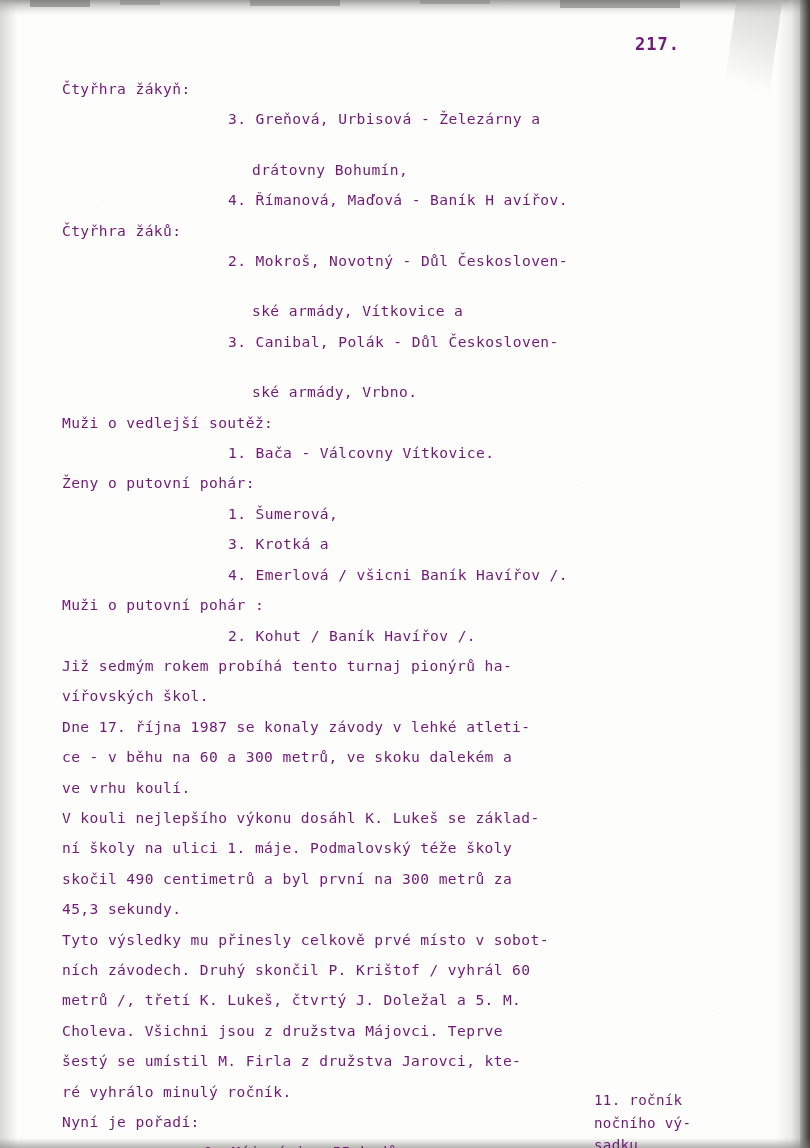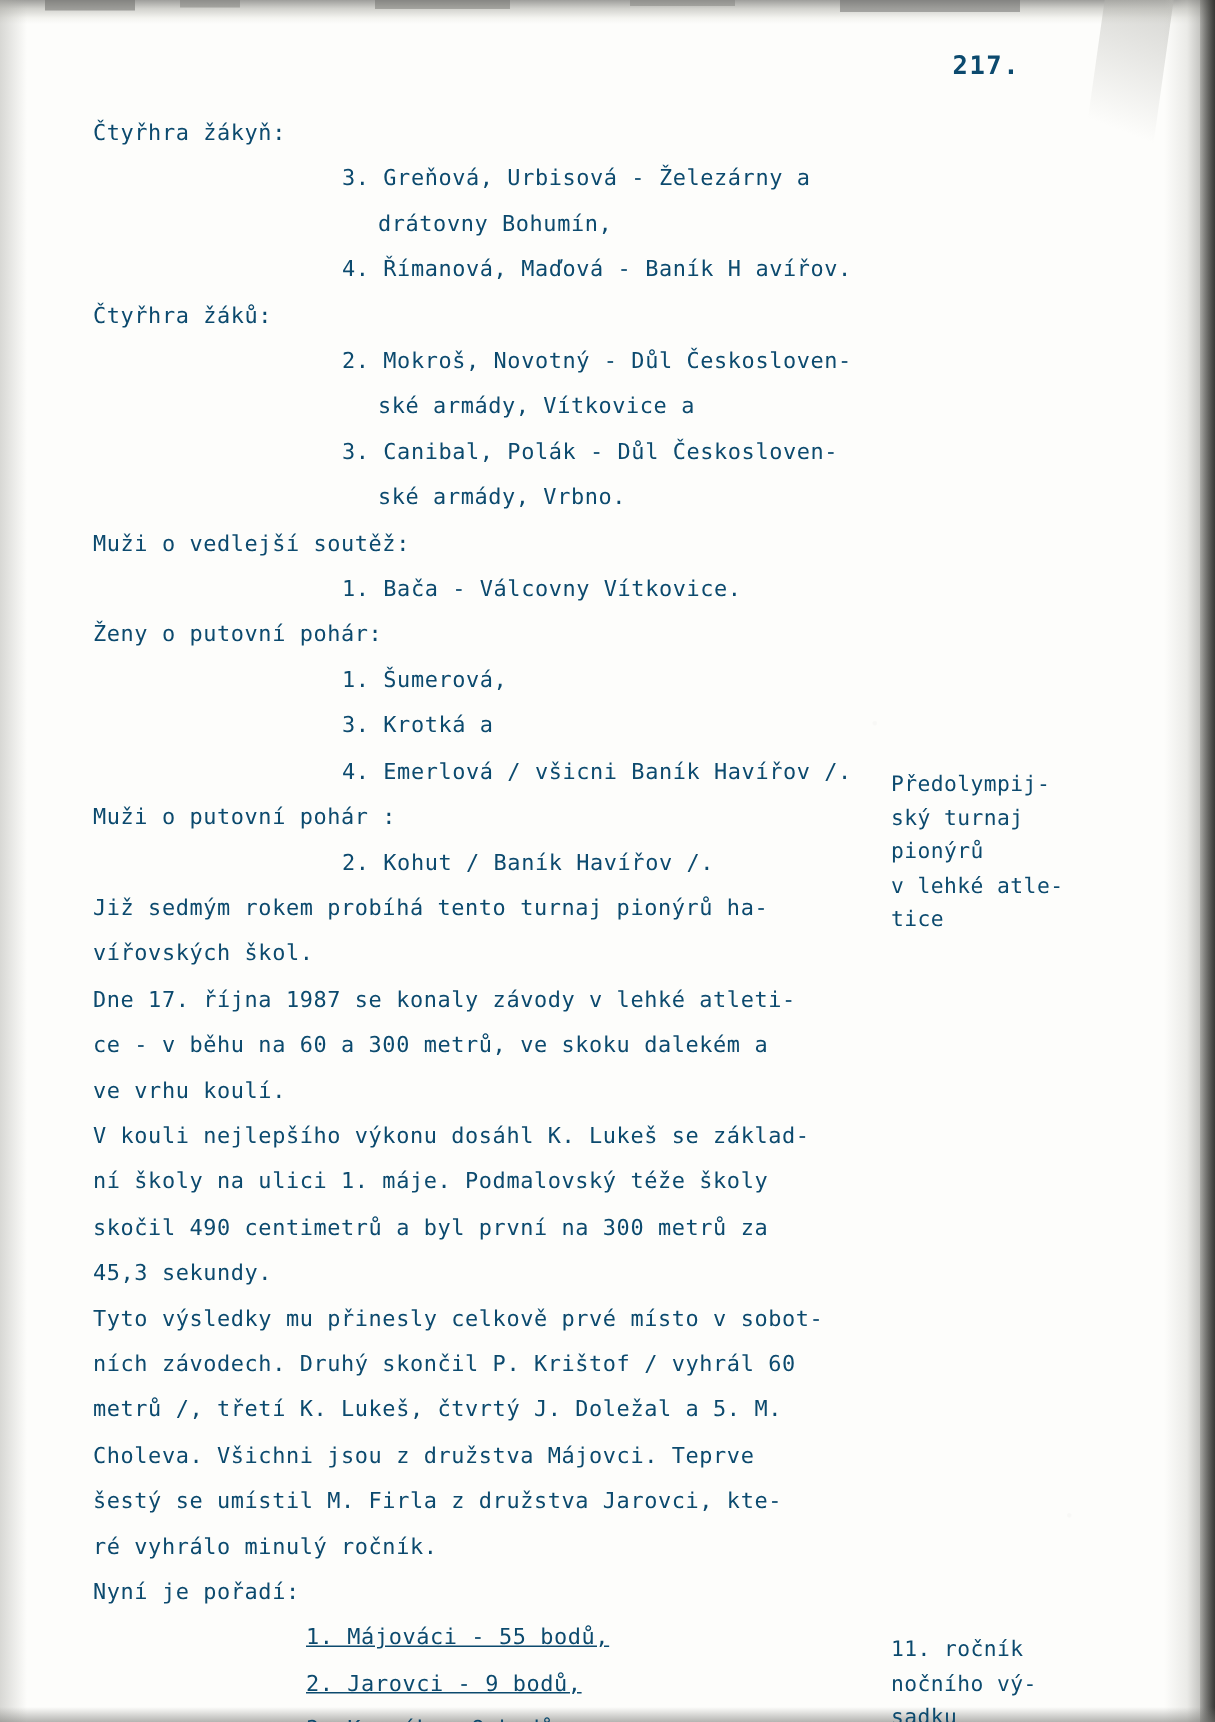--- a/index.html
+++ b/index.html
@@ -7,21 +7,21 @@
     padding: 0;
     background: #ffffff;
   }
   .page {
     position: relative;
     width: 810px;
     height: 1148px;
     background: #fdfdfb;
     overflow: hidden;
     font-family: "DejaVu Sans Mono", "Liberation Mono", monospace;
-    color: #0c4a6e;
+    color: #701a75;
   }
   
   .edge-top {
     position: absolute;
     top: 0; left: 0; right: 0;
     height: 16px;
     background: linear-gradient(to bottom, #8d8d8a 0%, #c9c9c4 35%, #f2f2ee 75%, #fdfdfb 100%);
     opacity: .85;
   }
   .edge-top-spots {
@@ -75,21 +75,21 @@
     left: 62px;
     width: 530px;
     font-size: 14.6px;
     line-height: 30.4px;
     letter-spacing: .4px;
     white-space: pre-wrap;
   }
   .line { display: block; min-height: 30.4px; }
   .ind1 { padding-left: 142px; text-decoration: underline; }
   .ind2 { padding-left: 166px; }
-  .ind3 { padding-left: 190px; }
+  .ind3 { padding-left: 190px; margin-top: 20px; }
 
   .margin-note {
     position: absolute;
     left: 594px;
     font-size: 14.2px;
     line-height: 22.5px;
     letter-spacing: .3px;
     white-space: pre-wrap;
   }
   .note-1 { top: 512px; }
@@ -124,23 +124,18 @@
   <div class="edge-left"></div>
   <div class="fold"></div>
   <div class="edge-right"></div>
   <div class="edge-right-dark"></div>
   <div class="edge-bottom"></div>
 
   <div class="page-number">217.</div>
 
   <div class="body-text" id="body-text"><span class="line">Čtyřhra žákyň:</span><span class="line ind2">3. Greňová, Urbisová - Železárny a</span><span class="line ind3">drátovny Bohumín,</span><span class="line ind2">4. Římanová, Maďová - Baník H avířov.</span><span class="line">Čtyřhra žáků:</span><span class="line ind2">2. Mokroš, Novotný - Důl Českosloven-</span><span class="line ind3">ské armády, Vítkovice a</span><span class="line ind2">3. Canibal, Polák - Důl Českosloven-</span><span class="line ind3">ské armády, Vrbno.</span><span class="line">Muži o vedlejší soutěž:</span><span class="line ind2">1. Bača - Válcovny Vítkovice.</span><span class="line">Ženy o putovní pohár:</span><span class="line ind2">1. Šumerová,</span><span class="line ind2">3. Krotká a</span><span class="line ind2">4. Emerlová / všicni Baník Havířov /.</span><span class="line">Muži o putovní pohár :</span><span class="line ind2">2. Kohut / Baník Havířov /.</span><span class="line">Již sedmým rokem probíhá tento turnaj pionýrů ha-</span><span class="line">vířovských škol.</span><span class="line">Dne 17. října 1987 se konaly závody v lehké atleti-</span><span class="line">ce - v běhu na 60 a 300 metrů, ve skoku dalekém a</span><span class="line">ve vrhu koulí.</span><span class="line">V kouli nejlepšího výkonu dosáhl K. Lukeš se základ-</span><span class="line">ní školy na ulici 1. máje. Podmalovský téže školy</span><span class="line">skočil 490 centimetrů a byl první na 300 metrů za</span><span class="line">45,3 sekundy.</span><span class="line">Tyto výsledky mu přinesly celkově prvé místo v sobot-</span><span class="line">ních závodech. Druhý skončil P. Krištof / vyhrál 60</span><span class="line">metrů /, třetí K. Lukeš, čtvrtý J. Doležal a 5. M.</span><span class="line">Choleva. Všichni jsou z družstva Májovci. Teprve</span><span class="line">šestý se umístil M. Firla z družstva Jarovci, kte-</span><span class="line">ré vyhrálo minulý ročník.</span><span class="line">Nyní je pořadí:</span><span class="line ind1">1. Májováci - 55 bodů,</span><span class="line ind1">2. Jarovci - 9 bodů,</span><span class="line ind1">3. Kosmík - 8 bodů.</span></div>
 
-  <div class="margin-note note-1">Předolympij-
-ský turnaj
-pionýrů
-v lehké atle-
-tice</div>
   <div class="margin-note note-2">11. ročník
 nočního vý-
 sadku</div>
 
   <div class="grain"></div>
 </div>
 
 </body></html>

